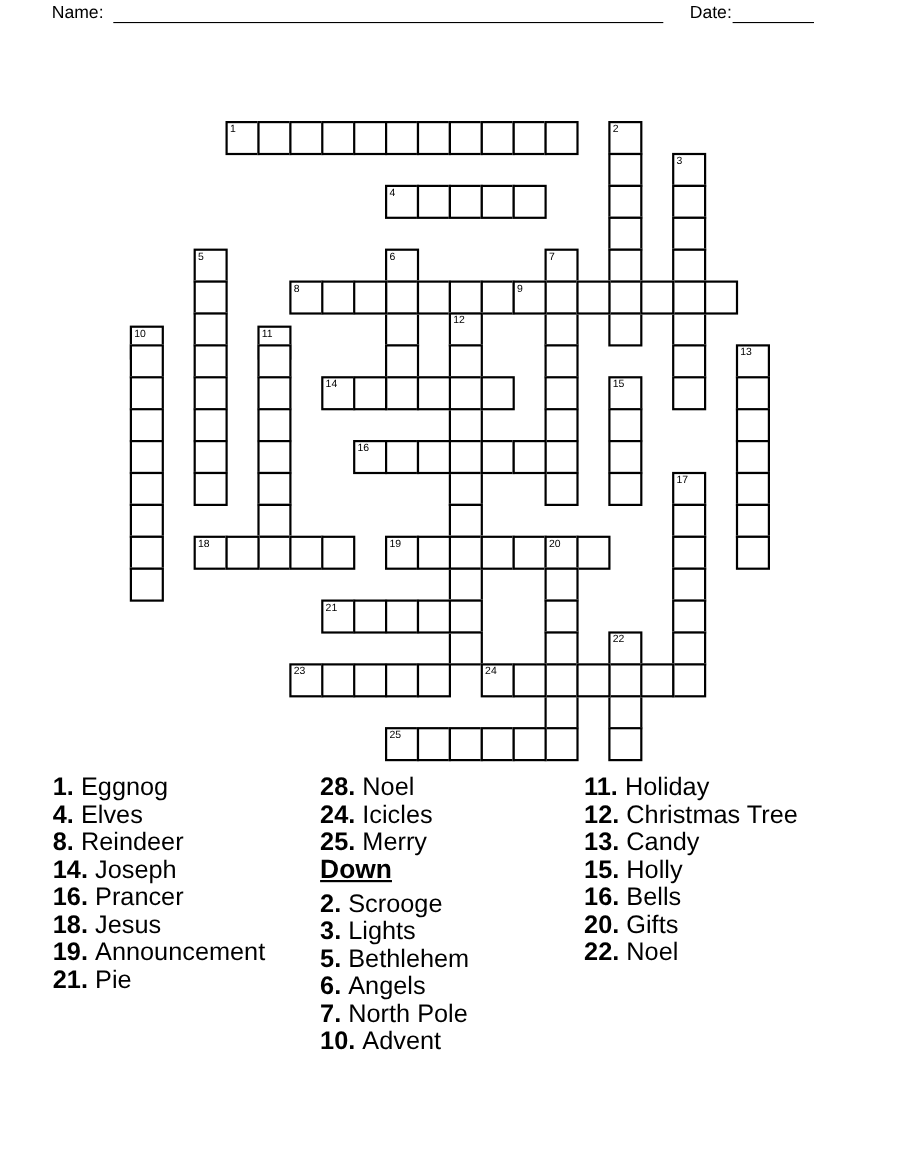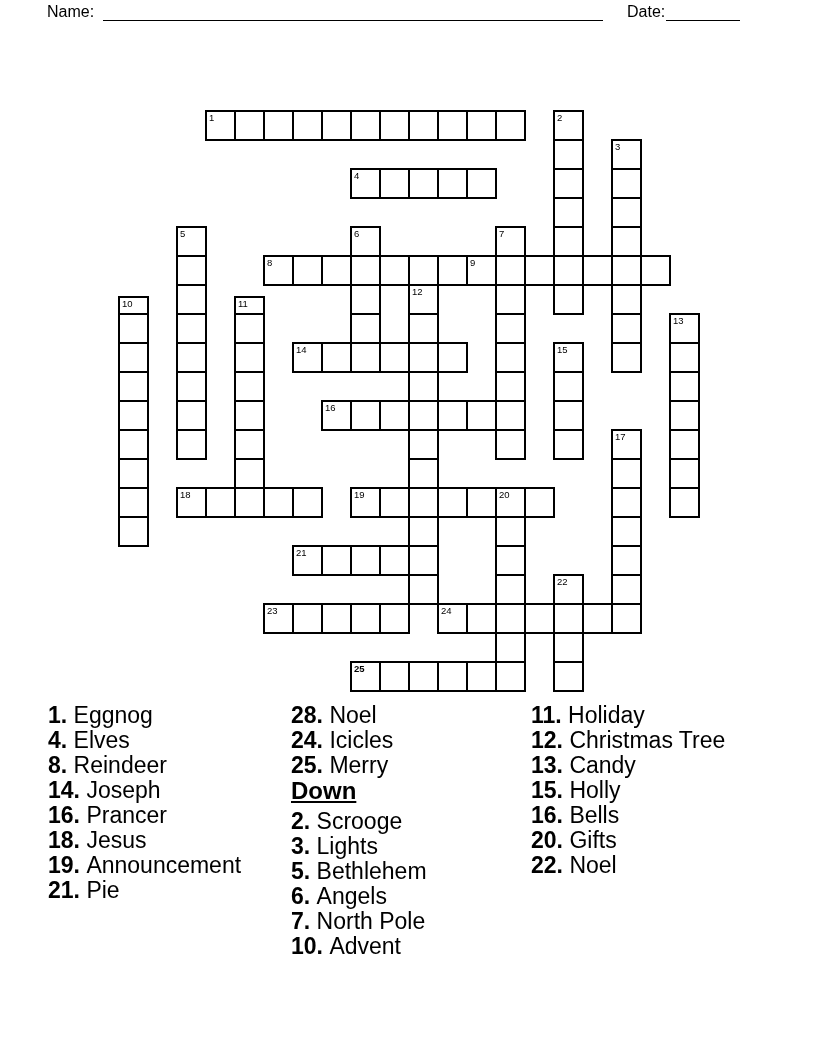--- a/index.html
+++ b/index.html
@@ -256,21 +256,21 @@
       <div class="cell" style="left: 292px; top: 603px; border-color: rgb(0, 0, 0);"></div>
       <div class="cell" style="left: 321px; top: 603px; border-color: rgb(0, 0, 0);"></div>
       <div class="cell" style="left: 350px; top: 603px; border-color: rgb(0, 0, 0);"></div>
       <div class="cell" style="left: 379px; top: 603px; border-color: rgb(0, 0, 0);"></div>
       <div class="cell" style="left: 437px; top: 603px; border-color: rgb(0, 0, 0);">
         <span class="cellnum">24</span>
       </div>
       <div class="cell" style="left: 466px; top: 603px; border-color: rgb(0, 0, 0);"></div>
       <div class="cell" style="left: 524px; top: 603px; border-color: rgb(0, 0, 0);"></div>
       <div class="cell" style="left: 582px; top: 603px; border-color: rgb(0, 0, 0);"></div>
-      <div class="cell" style="left: 350px; top: 661px; border-color: rgb(0, 0, 0); font-weight: bold;">
+      <div class="cell" style="left: 350px; top: 661px; border-color: rgb(0, 0, 0);">
         <span class="cellnum">25</span>
       </div>
       <div class="cell" style="left: 379px; top: 661px; border-color: rgb(0, 0, 0);"></div>
       <div class="cell" style="left: 408px; top: 661px; border-color: rgb(0, 0, 0);"></div>
       <div class="cell" style="left: 437px; top: 661px; border-color: rgb(0, 0, 0);"></div>
       <div class="cell" style="left: 466px; top: 661px; border-color: rgb(0, 0, 0);"></div>
     </div>
 
   <div id="clues">
     <div id="clue-col-1" class="clue-col">

